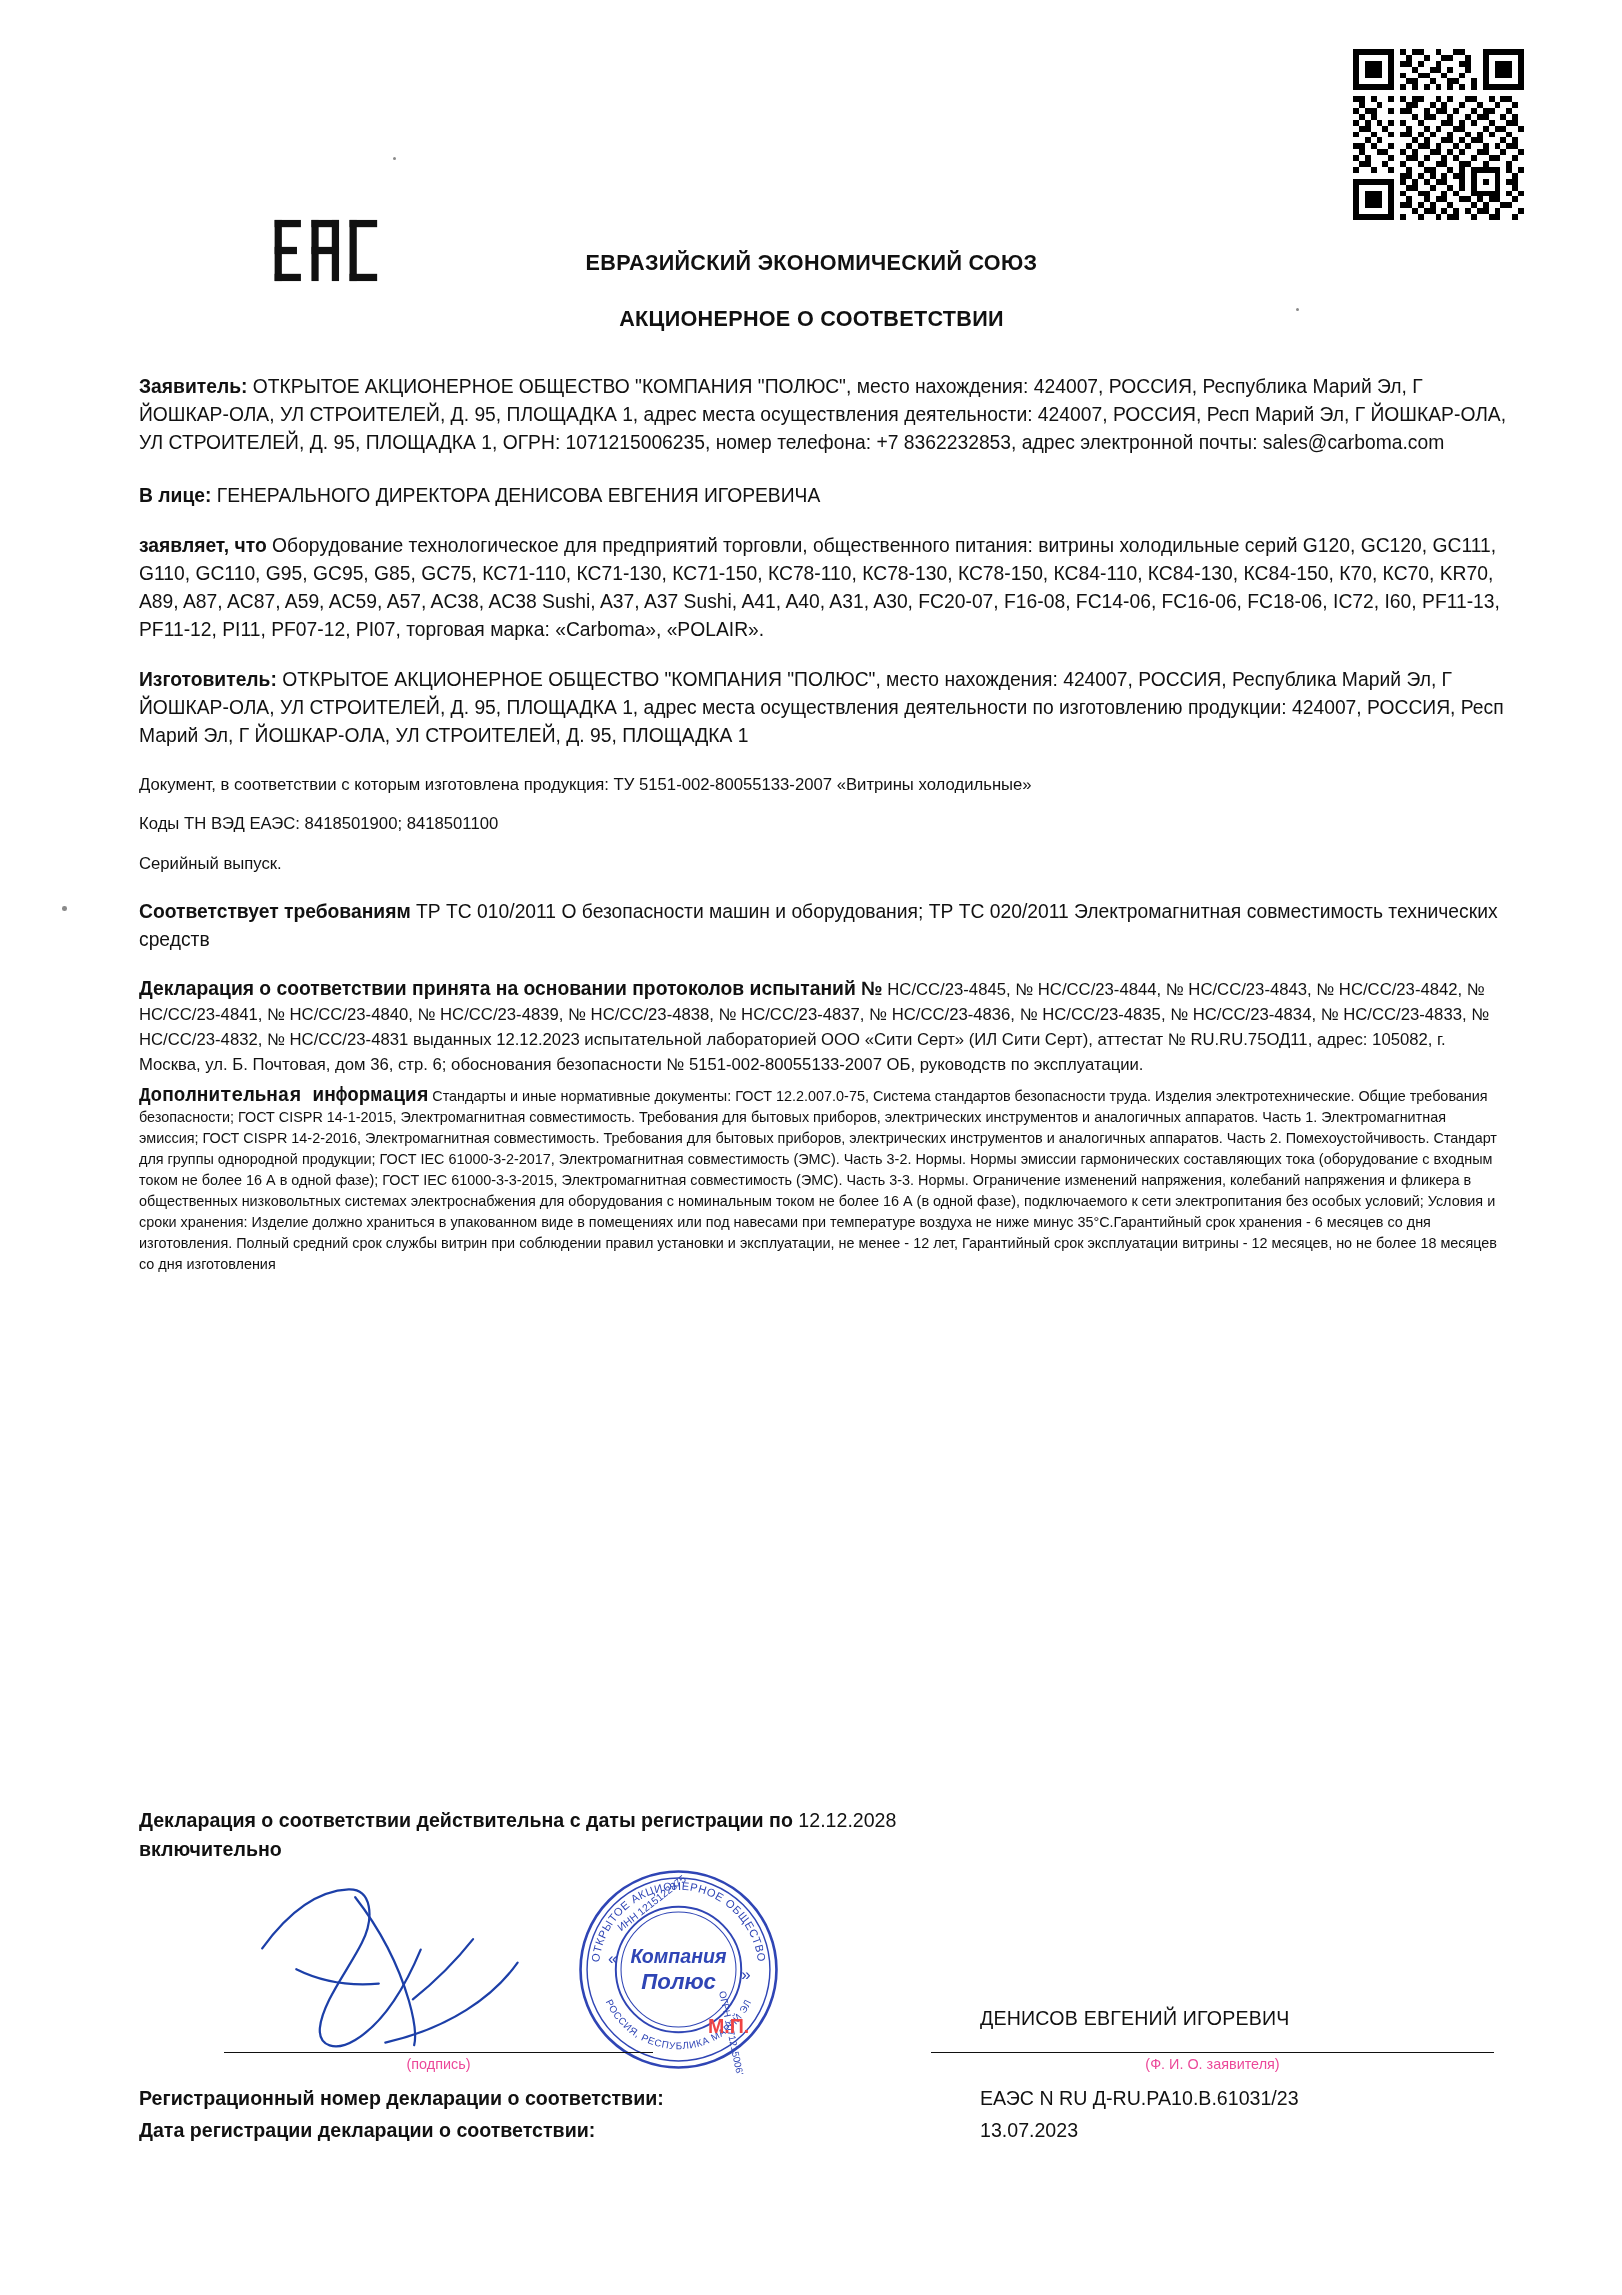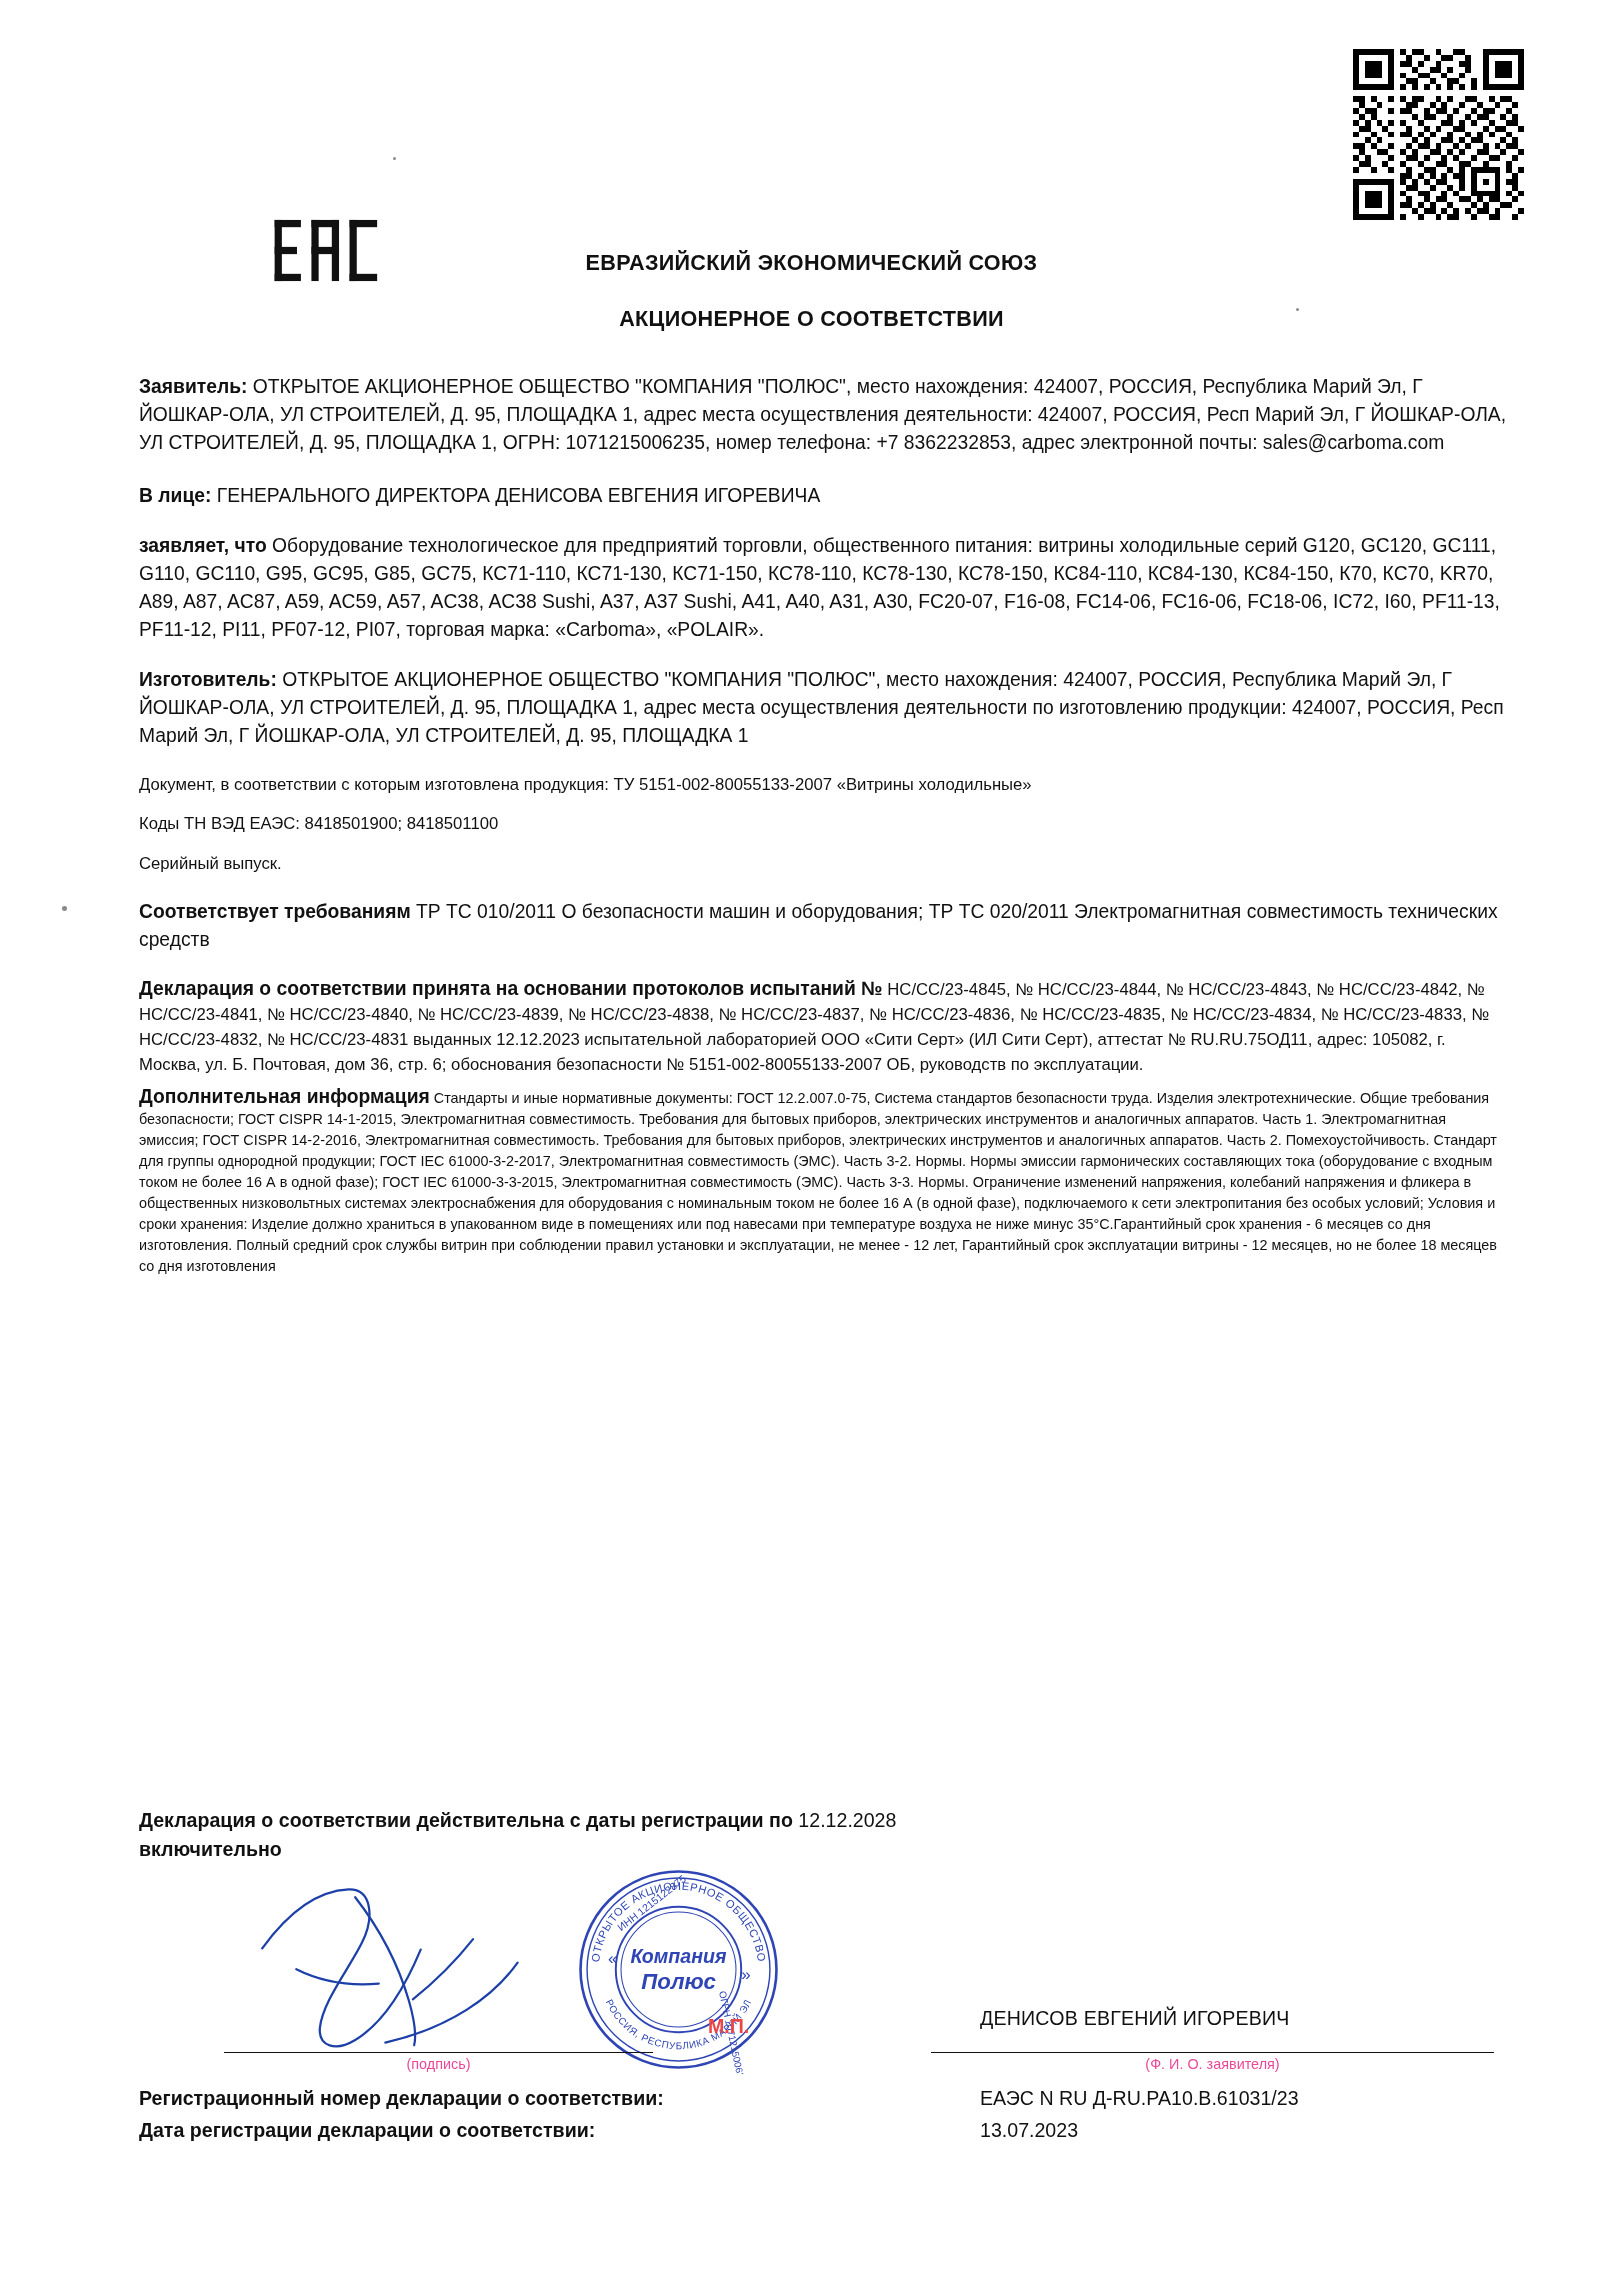--- a/index.html
+++ b/index.html
@@ -87,20 +87,21 @@
   }
   .tiny {
     font-size: 14.4px;
     line-height: 21px;
   }
   .gap-lg { margin-bottom: 22px; }
   .gap-sm { margin-bottom: 9.2px; }
   .addinfo-head {
     font-size: 19.3px;
     font-weight: bold;
+    font-family: Liberation Mono, monospace;
   }
 
   
   #validity {
     position: absolute;
     left: 139px;
     top: 1806px;
     width: 1369px;
     font-size: 19.6px;
     line-height: 29px;

